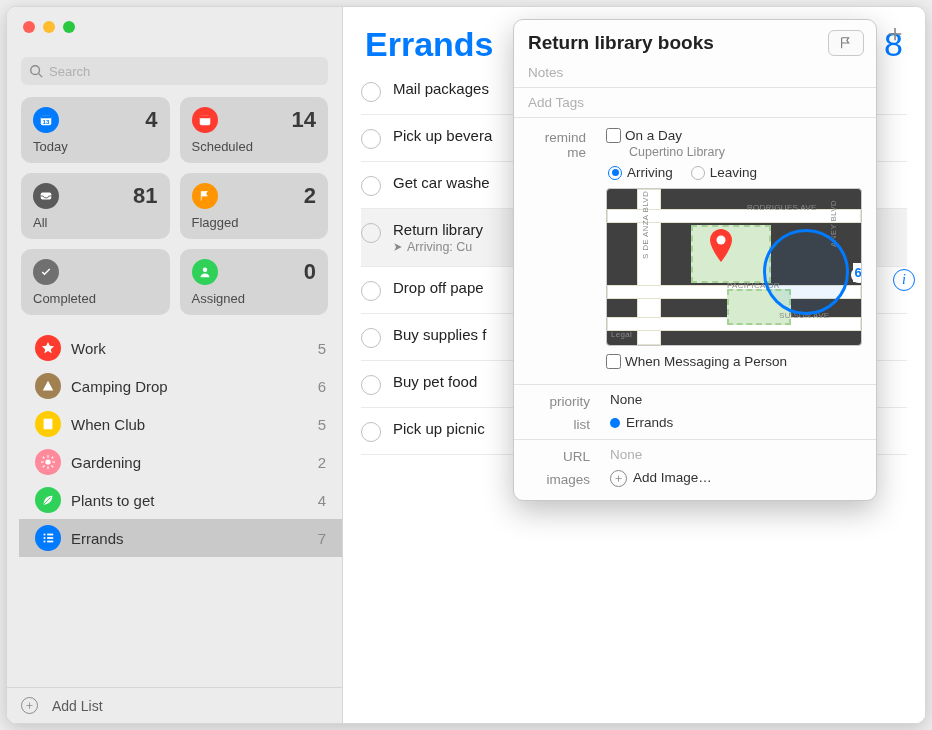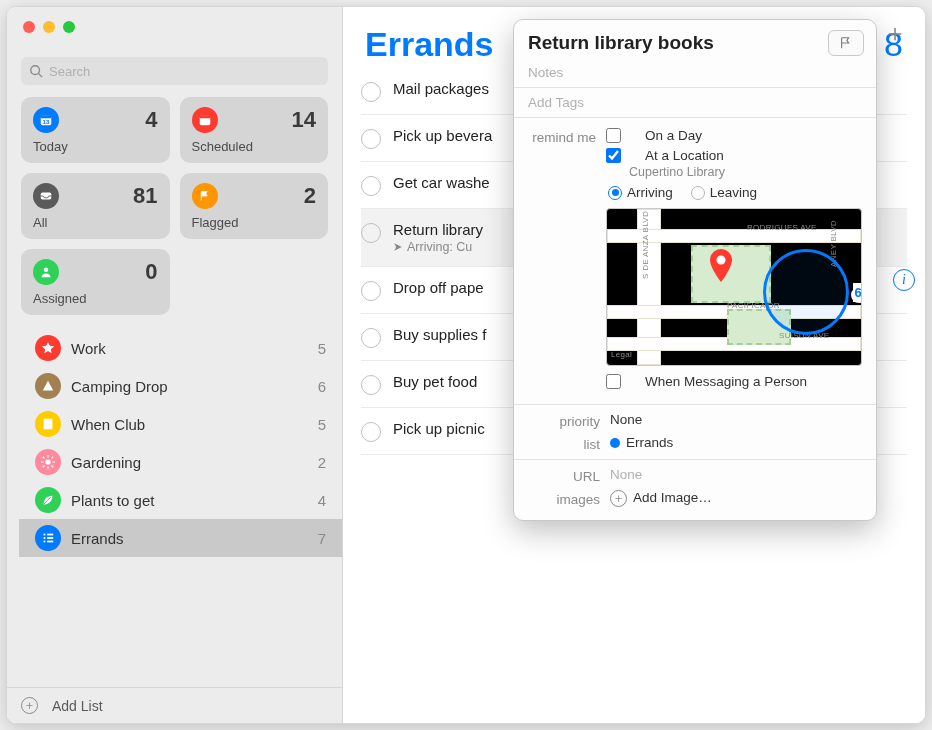--- a/index.html
+++ b/index.html
@@ -144,35 +144,35 @@
     padding:10px 12px 6px 14px;
   }
   .pop-title{flex:1; font-size:19px; font-weight:600; color:#222;}
   .flag-btn{
     width:36px;height:26px;border:1px solid #c9c9c9;
     border-radius:6px;background:#fafafa;
     display:flex;align-items:center;justify-content:center;color:#7a7a7a;
   }
   .pop-r{display:flex; padding:6px 14px; font-size:13.5px;justify-content:flex-end;}
   .pop-r.tight{padding-top:3px;padding-bottom:3px;}
-  .pop-lbl{width:82px; text-align:right; color:#8a8a8a; padding-right:10px; padding-top:2px;}
+  .pop-lbl{width:82px; text-align:right; color:#8a8a8a; padding-right:20px; padding-top:2px;}
   .pop-v{flex:1; color:#333;}
   .sep{height:1px; background:#e3e3e3; margin:4px 0;}
-  .chk{display:flex; align-items:center; gap:24px; margin-bottom:5px;}
+  .chk{display:flex; align-items:center; gap:4px; margin-bottom:5px;}
   .chk input{width:15px; height:15px; margin:0;}
   .sub-loc{font-size:12.5px; color:#8a8a8a; margin-left:23px; margin-top:-3px; margin-bottom:6px;}
   .radio-row{display:flex; gap:18px; margin:4px 0 8px 2px; font-size:13.5px;}
   .radio{display:flex;align-items:center;gap:5px;}
   .rdot{width:14px;height:14px;border-radius:50%;border:1.5px solid #b5b5b5;display:inline-flex;align-items:center;justify-content:center;}
   .rdot.on{border-color:#007aff;}
   .rdot.on::after{content:""; width:7px;height:7px;border-radius:50%;background:#007aff;}
   .mini-map{
     width:256px; height:158px;
     border:1px solid #c9c9c9; border-radius:4px;
-    background:#000000; position:relative; overflow:hidden;
+    background:#404040; position:relative; overflow:hidden;
     margin-bottom:8px;
     padding-left:26px;
   }
   .road{position:absolute;background:#fff;border:1px solid #e6e2d0;}
   .road.v{width:24px;top:0;bottom:0;}
   .road.h{height:14px;left:0;right:0;}
   .rlabel{position:absolute;font-size:8px;color:#8a8a8a;letter-spacing:0.3px;}
   .park{position:absolute; background:#d7eccf; border:2px dashed #a6d196;}
   .pin{position:absolute; left:102px; top:40px;}
   .geofence{
@@ -239,20 +239,29 @@
         <span class="lbl">All</span>
       </div>
       <div class="tile">
         <span class="ic" style="background:#ff9500">
           <svg width="12" height="12" viewBox="0 0 16 16">
               <path d="M3 2v12M3 2h8l-2 3 2 3H3" fill="#fff" stroke="#fff"></path>
             </svg>
         </span>
         <span class="count">2</span>
         <span class="lbl">Flagged</span>
+      </div>
+      <div class="tile">
+        <span class="ic" style="background:#707070">
+          <svg width="12" height="12" viewBox="0 0 16 16">
+              <path d="M3 8l3 3 7-7" stroke="#fff" stroke-width="2" fill="none"></path>
+            </svg>
+        </span>
+        <span class="count"></span>
+        <span class="lbl">Completed</span>
       </div>
       <div class="tile">
         <span class="ic" style="background:#30d158">
           <svg width="12" height="12" viewBox="0 0 16 16">
               <circle cx="8" cy="5" r="3" fill="#fff"></circle>
               <path d="M2 15c0-3 3-5 6-5s6 2 6 5" fill="#fff"></path>
             </svg>
         </span>
         <span class="count">0</span>
         <span class="lbl">Assigned</span>
@@ -417,24 +426,20 @@
         <div class="pop-v muted">Add Tags</div>
       </div>
     <div class="sep"></div>
 
     <div class="pop-r">
       <div class="pop-lbl">remind me</div>
       <div class="pop-v">
         <label class="chk">
           <input type="checkbox" style="">
           <span>On a Day</span>
-        </label>
-        <label class="chk">
-          <input type="checkbox" checked="" style="">
-          <span>At a Location</span>
         </label>
         <div class="sub-loc">Cupertino Library</div>
 
         <div class="radio-row">
           <div class="radio">
               <span class="rdot on"></span>
               <span>Arriving</span>
             </div>
           <div class="radio">
               <span class="rdot"></span>

